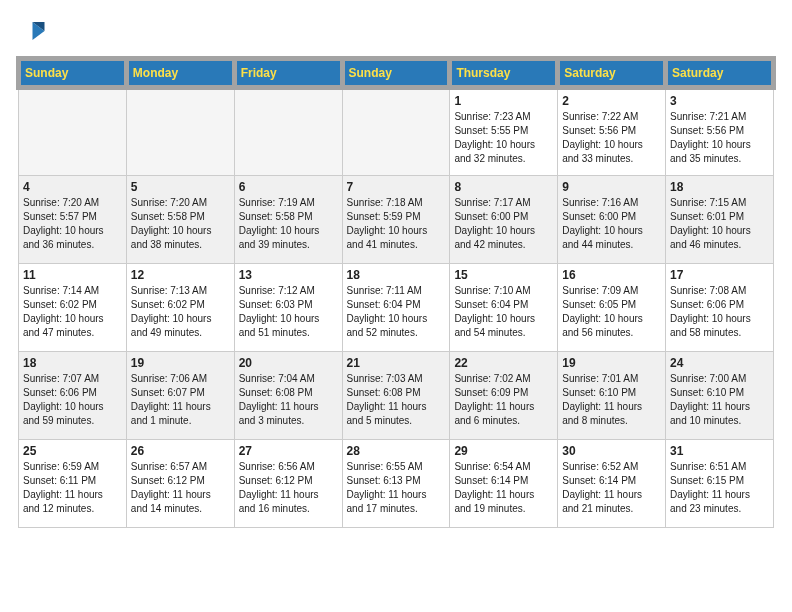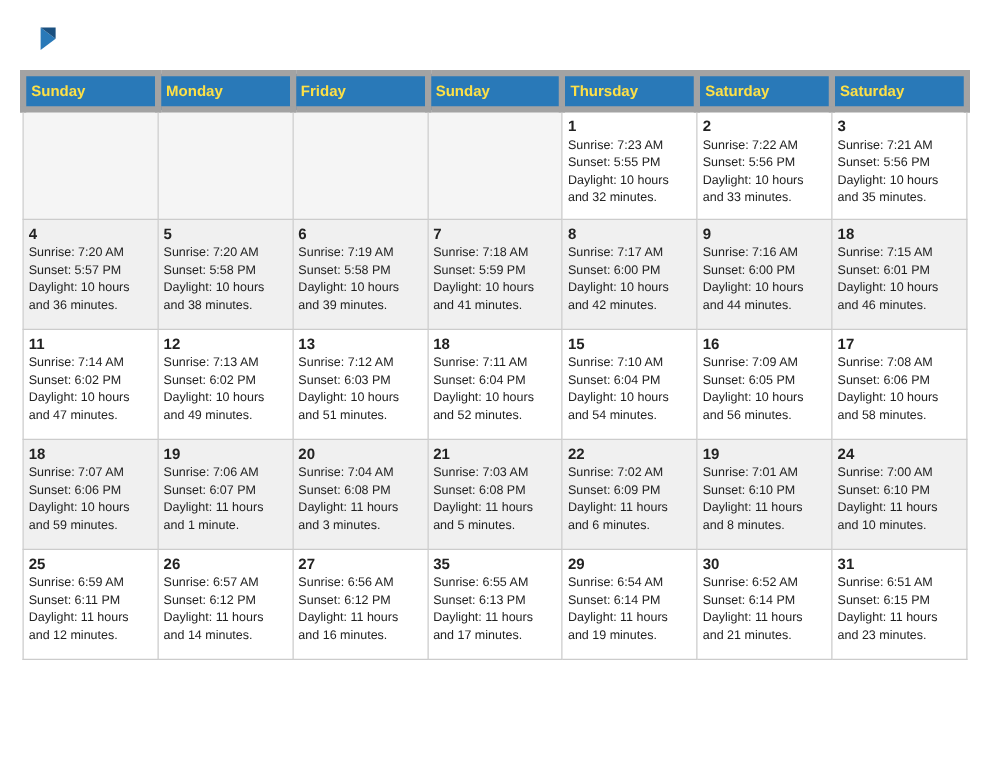--- a/index.html
+++ b/index.html
@@ -236,21 +236,21 @@
         </td>
         <td>
           <span class="day-number">26</span>
           <div class="day-info">Sunrise: 6:57 AM<br>Sunset: 6:12 PM<br>Daylight: 11 hours and 14 minutes.</div>
         </td>
         <td>
           <span class="day-number">27</span>
           <div class="day-info">Sunrise: 6:56 AM<br>Sunset: 6:12 PM<br>Daylight: 11 hours and 16 minutes.</div>
         </td>
         <td>
-          <span class="day-number">35</span>
+          <span class="day-number">28</span>
           <div class="day-info">Sunrise: 6:55 AM<br>Sunset: 6:13 PM<br>Daylight: 11 hours and 17 minutes.</div>
         </td>
         <td>
           <span class="day-number">29</span>
           <div class="day-info">Sunrise: 6:54 AM<br>Sunset: 6:14 PM<br>Daylight: 11 hours and 19 minutes.</div>
         </td>
         <td>
           <span class="day-number">30</span>
           <div class="day-info">Sunrise: 6:52 AM<br>Sunset: 6:14 PM<br>Daylight: 11 hours and 21 minutes.</div>
         </td>

